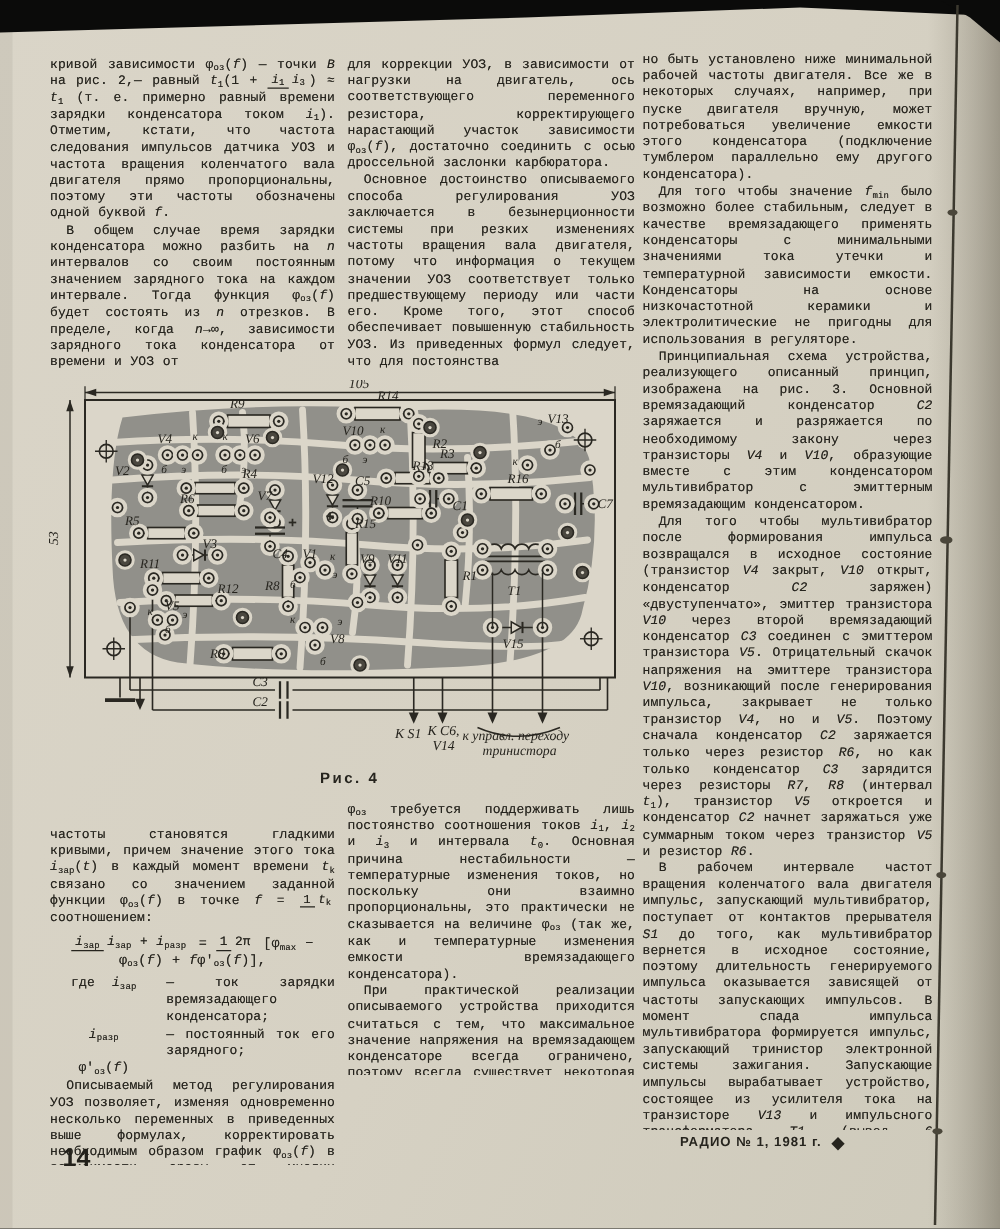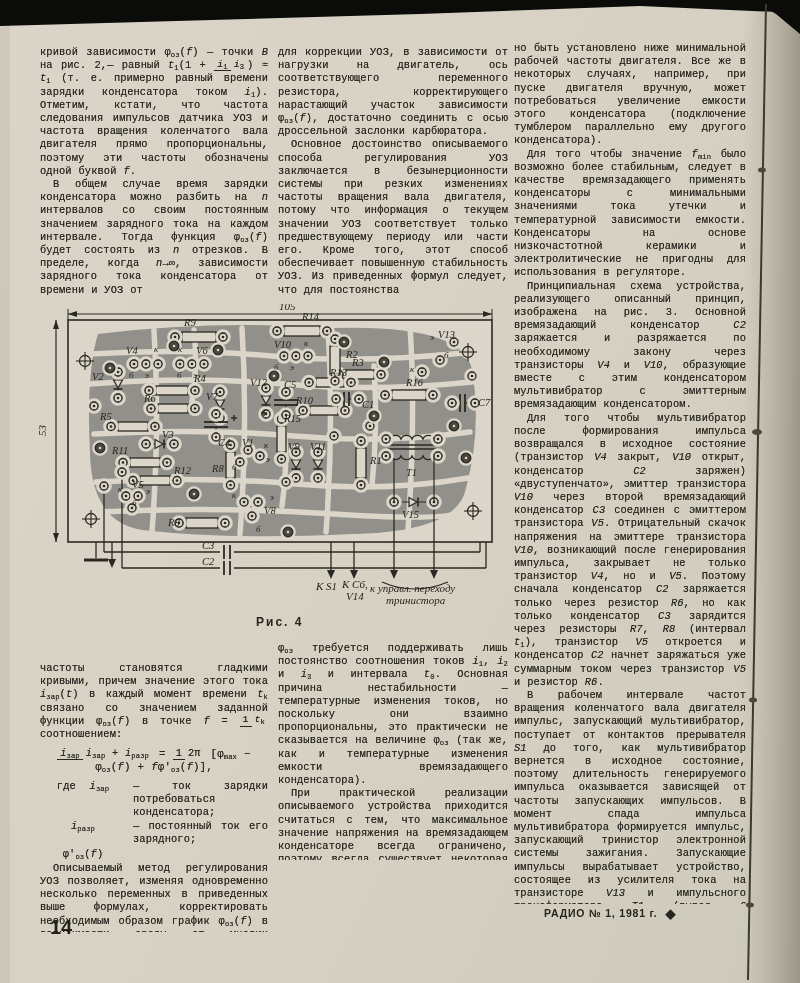--- a/index.html
+++ b/index.html
@@ -603,21 +603,21 @@
         </span> соотношением:</p>
     <div class="formula"><span class="fr">
           <span class="ft"><i>i</i><sub>зар</sub></span>
           <span class="fb"><i>i</i><sub>зар</sub> + <i>i</i><sub>разр</sub></span>
         </span> = <span class="fr">
           <span class="ft">1</span>
           <span class="fb">2π</span>
         </span> [φ<sub>max</sub> − φ<sub>оз</sub>(<i>f</i>) + <i>f</i>φ′<sub>оз</sub>(<i>f</i>)],</div>
     <div class="defrow">
       <span class="defterm">где&nbsp;&nbsp;<i>i</i><sub>зар</sub></span>
-      <span class="defdesc">— ток зарядки потребоваться конденсатора;</span>
+      <span class="defdesc">— ток зарядки времязадающего конденсатора;</span>
     </div>
     <div class="defrow">
       <span class="defterm"><i>i</i><sub>разр</sub></span>
       <span class="defdesc">— постоянный ток его зарядного;</span>
     </div>
     <div class="defrow">
       <span class="defterm">φ′<sub>оз</sub>(<i>f</i>)</span>
     </div>
     <p class="ind">Описываемый метод регулирования УОЗ позволяет, изменяя одновременно несколько переменных в приведенных выше формулах, корректировать необходимым образом график φ<sub>оз</sub>(<i>f</i>) в зависимости сразу от многих параметров (нагрузка на двигатель, октановое число топлива и пр.). Например,</p>
   </div>

